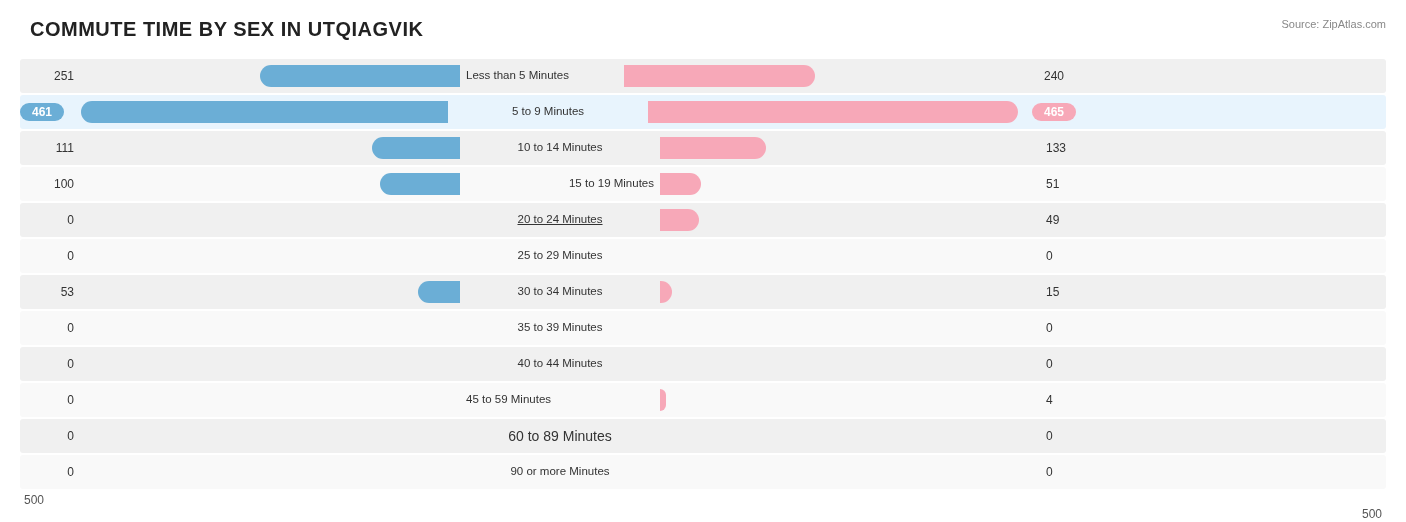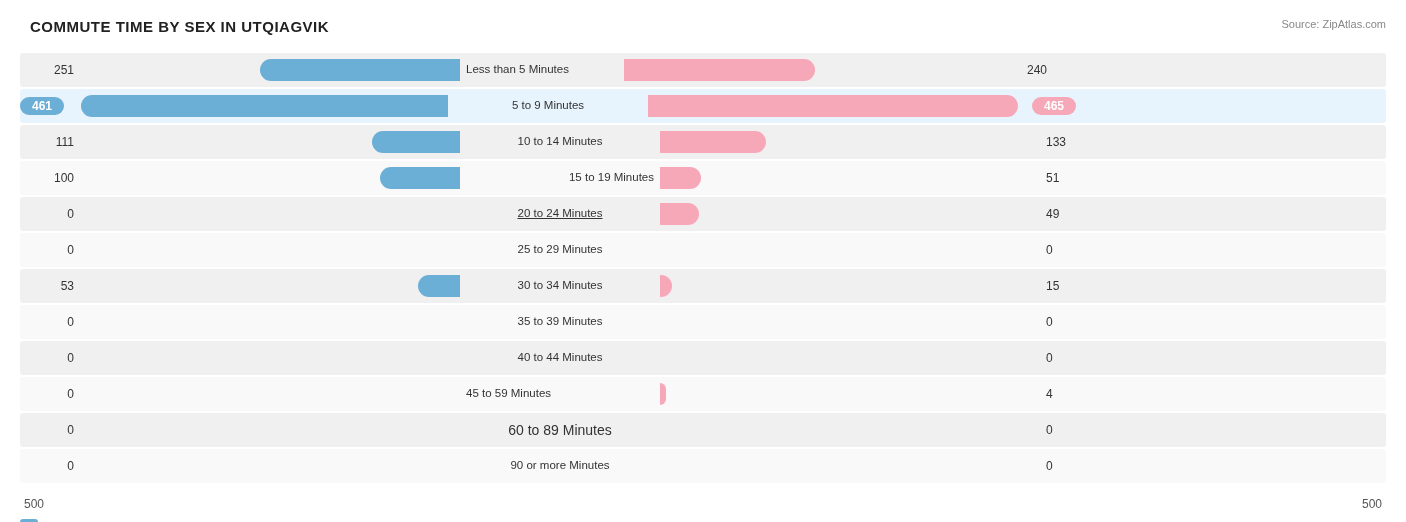--- a/index.html
+++ b/index.html
@@ -9,21 +9,21 @@
       width: 1406px;
       min-height: 522px;
     }
     .chart-container {
       background: white;
       width: 1406px;
       padding: 18px 20px 18px 20px;
       position: relative;
     }
     .chart-title {
-      font-size: 15px;
+      font-size: 20px;
       font-weight: bold;
       text-transform: uppercase;
       letter-spacing: 0.5px;
       color: #222;
       margin-bottom: 6px;
       padding-left: 10px;
     }
     .source-label {
       position: absolute;
       top: 18px;
@@ -40,22 +40,23 @@
       display: flex;
       align-items: center;
       height: 34px;
       margin-bottom: 2px;
       background: #f9f9f9;
       border-radius: 3px;
     }
     .row:nth-child(odd) { background: #f0f0f0; }
     .axis-row {
       display: flex;
-      margin-top: 14px;
+      margin-top: 4px;
       padding: 0 0;
+      flex-direction: column;
     }
     .axis-left {
       width: 440px;
       text-align: left;
       font-size: 12px;
       color: #555;
       padding-left: 4px;
     }
     .axis-right {
       margin-left: auto;
@@ -100,21 +101,21 @@
 
   <div class="row">
         <div style="width: 60px; text-align: right; font-size: 12px; color: rgb(51, 51, 51); padding-right: 6px; flex-shrink: 0;">251</div>
         <div style="width: 380px; display: flex; justify-content: flex-end; align-items: center; flex-shrink: 0;">
           <div style="height: 22px; background: rgb(107, 174, 214); border-radius: 11px 0px 0px 11px; width: 200px;"></div>
         </div>
         <div style="width: 164px; text-align: left; font-size: 11.5px; color: rgb(51, 51, 51); padding: 0px 6px; flex-shrink: 0; line-height: 1.2;">Less than 5 Minutes</div>
         <div style="width: 380px; display: flex; justify-content: flex-start; align-items: center; flex-shrink: 0;">
           <div style="height: 22px; background: rgb(247, 168, 184); border-radius: 0px 11px 11px 0px; width: 191px;"></div>
         </div>
-        <div style="width: 60px; text-align: center; font-size: 12px; color: rgb(51, 51, 51); padding-left: 6px; flex-shrink: 0;">240</div>
+        <div style="width: 60px; text-align: right; font-size: 12px; color: rgb(51, 51, 51); padding-left: 6px; flex-shrink: 0;">240</div>
       </div>
       <div class="row row-highlighted">
         <div style="background: rgb(107, 174, 214); color: white; border-radius: 11px; padding: 2px 10px; font-weight: bold; font-size: 12px; min-width: 44px; text-align: center; flex-shrink: 0; margin-right: 4px;">461</div>
         <div style="width: 380px; display: flex; justify-content: flex-end; align-items: center; flex-shrink: 0;">
           <div style="height: 22px; background: rgb(107, 174, 214); border-radius: 11px 0px 0px 11px; width: 367px;"></div>
         </div>
         <div style="width: 200px; text-align: center; font-size: 11.5px; color: rgb(51, 51, 51); padding: 0px 6px; flex-shrink: 0; line-height: 1.2;">5 to 9 Minutes</div>
         <div style="width: 380px; display: flex; justify-content: flex-start; align-items: center; flex-shrink: 0;">
           <div style="height: 22px; background: rgb(247, 168, 184); border-radius: 0px 11px 11px 0px; width: 370px;"></div>
         </div>

